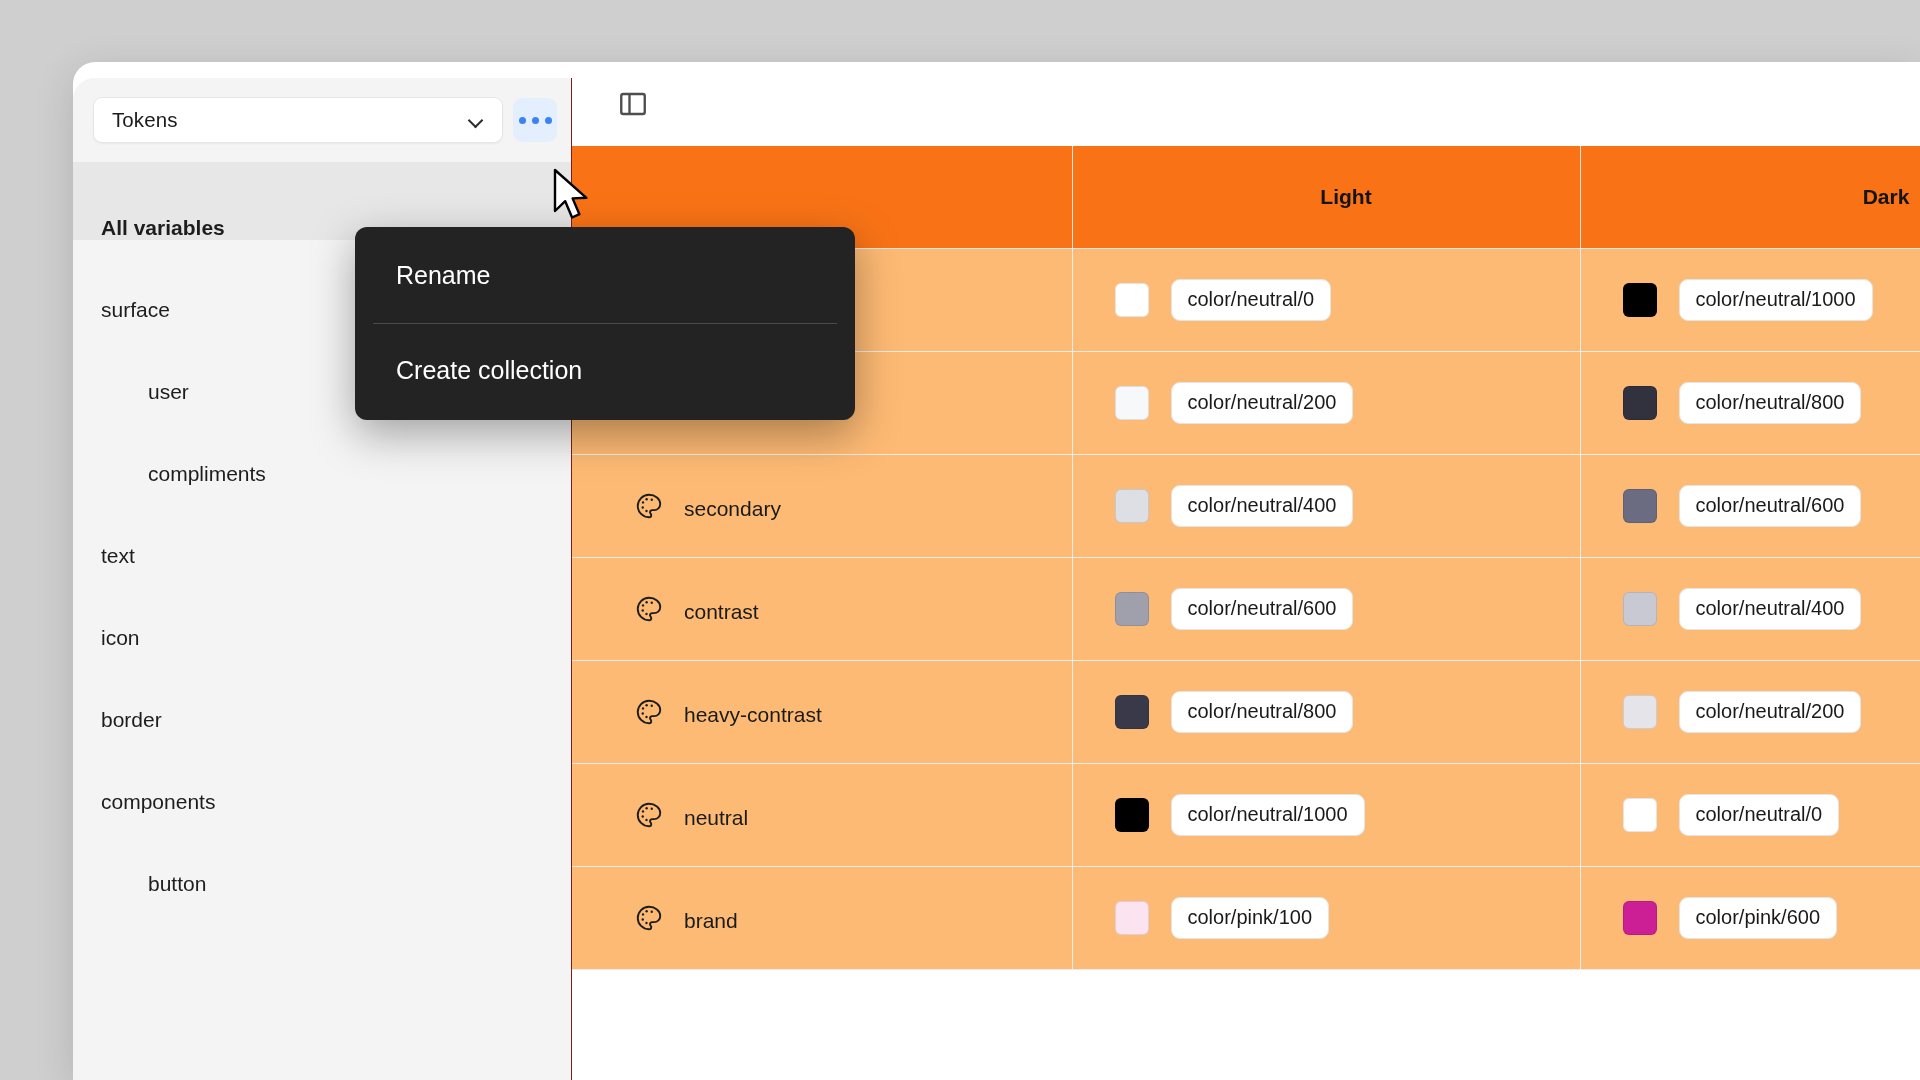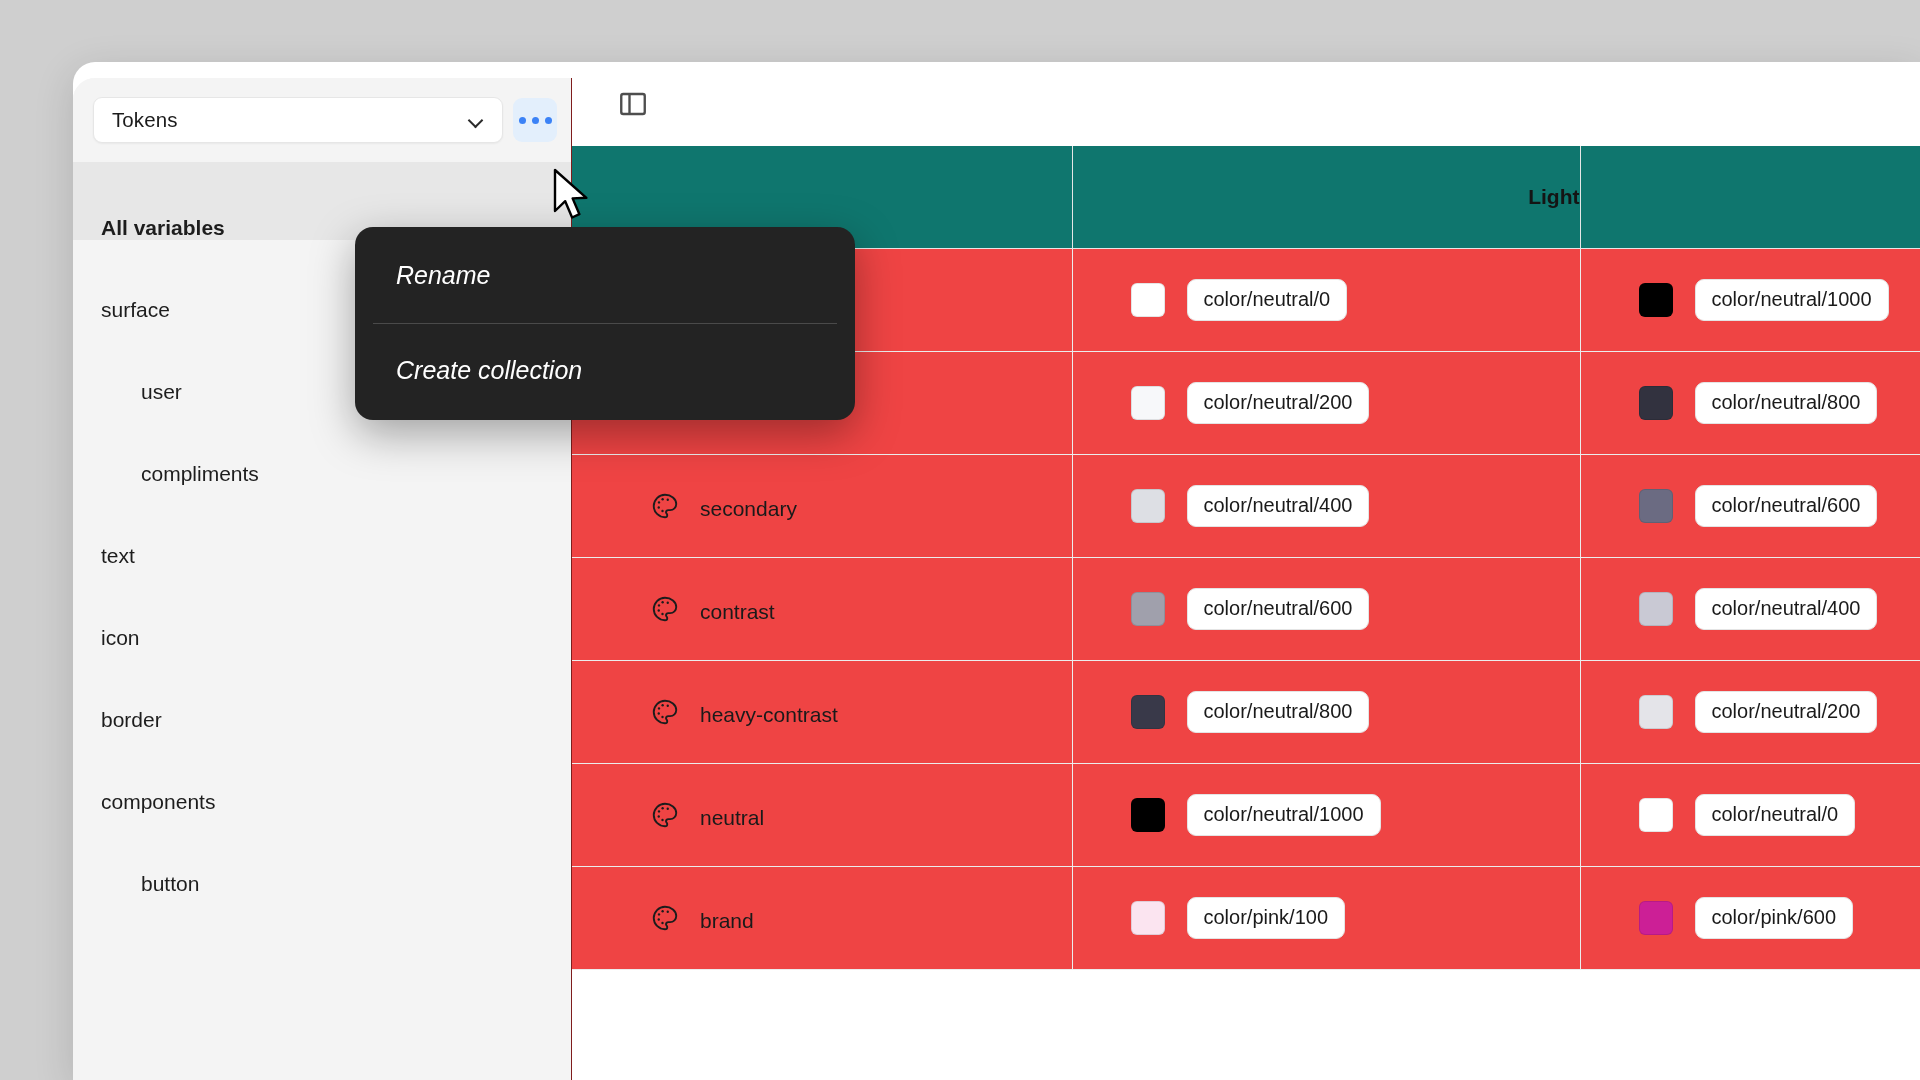--- a/index.html
+++ b/index.html
@@ -110,21 +110,21 @@
     font-size: 21px;
     color: #1d1d1d;
     cursor: pointer;
     white-space: nowrap;
   }
   .side-item.all {
     height: 78px;
     background: #e7e7e7;
     font-weight: 700;
   }
-  .side-item.indent { padding-left: 68px; }
+  .side-item.indent { padding-left: 68px; margin-left: 7px; }
 
   
   #main-area {
     position: absolute;
     left: 499px; top: 0;
     right: 0; bottom: 0;
     background: #ffffff;
     overflow: hidden;
   }
 
@@ -147,39 +147,39 @@
     width: 1580px;
     border-collapse: collapse;
     table-layout: fixed;
   }
   #token-table col.c-name  { width: 500px; }
   #token-table col.c-light { width: 508px; }
   #token-table col.c-dark  { width: 572px; }
 
   #token-table thead th {
     height: 102px;
-    text-align: right;
+    text-align: center;
     vertical-align: middle;
     font-size: 21px;
     font-weight: 700;
     color: #141414;
     border-bottom: 1px solid #e6e6e6;
     border-right: 1px solid #e6e6e6;
     padding: 0 0 0 40px;
-    background: #0f766e;
+    background: #f97316;
   }
   #token-table thead th.h-name { padding-left: 40px; }
 
   #token-table tbody td {
     height: 103px;
     border-bottom: 1px solid #ececec;
     border-right: 1px solid #ececec;
-    padding: 0 0 0 56px;
+    padding: 0 0 0 40px;
     vertical-align: middle;
-    background: #ef4444;
+    background: #fdba74;
   }
 
   .name-cell {
     display: flex;
     align-items: flex-end;
     gap: 20px;
     padding-left: 22px;
   }
   .name-cell .tname {
     font-size: 21px;
@@ -211,25 +211,24 @@
     background: #fff;
   }
 
   
   #context-menu {
     position: absolute;
     left: 282px;
     top: 165px;
     width: 500px;
     background: #232323;
-    border-radius: 18px;
+    border-radius: 12px;
     padding: 18px 0 20px 0;
     box-shadow: 0 14px 44px rgba(0,0,0,0.34);
     z-index: 50;
-    font-style: italic;
   }
   .menu-item {
     height: 60px;
     display: flex;
     align-items: center;
     padding-left: 41px;
     color: #ffffff;
     font-size: 25px;
     cursor: pointer;
   }

